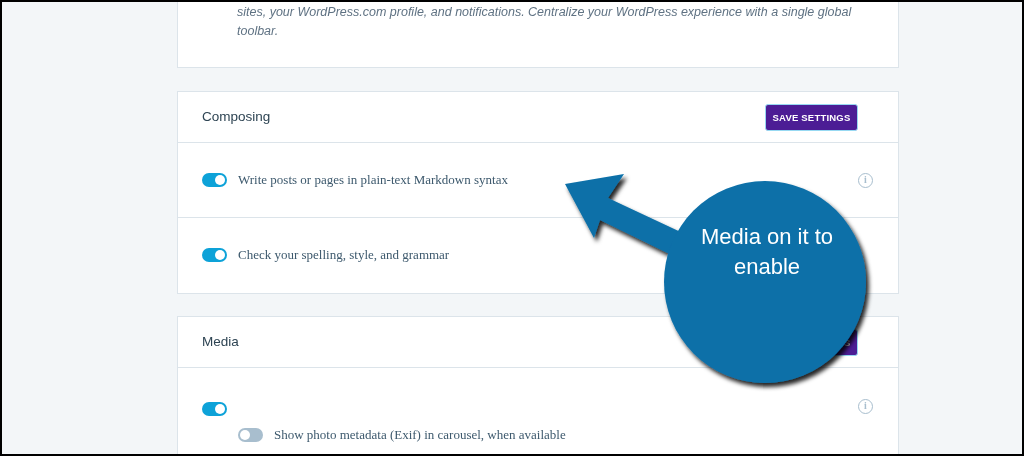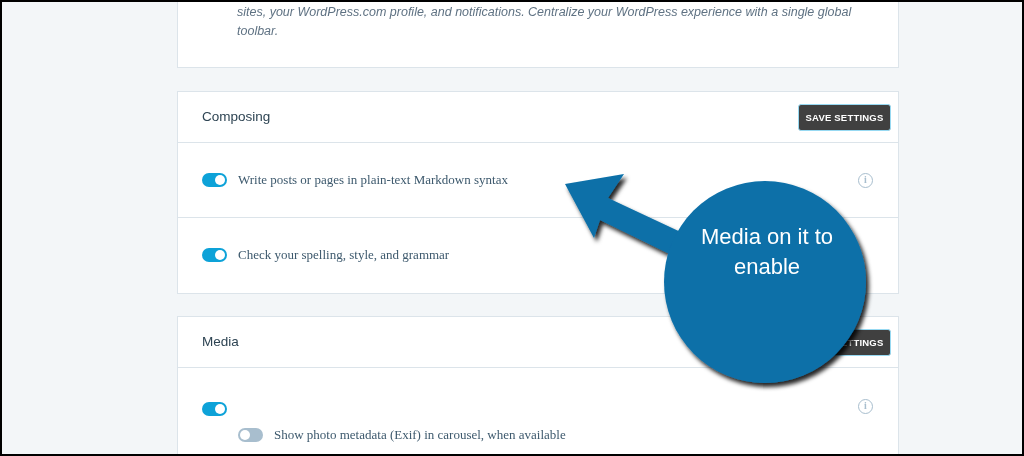--- a/index.html
+++ b/index.html
@@ -6,21 +6,21 @@
   html, body { width: 1024px; height: 456px; overflow: hidden; background: #000; }
   body { font-family: "DejaVu Sans", "Liberation Sans", sans-serif; position: relative; }
   .frame { position: absolute; left: 2px; top: 2px; width: 1020px; height: 452px; background: #f3f6f8; overflow: hidden; }
   .card { position: absolute; left: 175px; width: 722px; background: #fff; border: 1px solid #dce4ea; }
   .card-top { top: -10px; height: 76px; }
   .card-top .desc { position: absolute; left: 59px; top: 10px; width: 620px; font-style: italic; font-size: 12.5px; line-height: 19px; color: #5f7283; font-family: "Liberation Sans", sans-serif; }
   .card-composing { top: 89px; height: 203px; }
   .card-media { top: 314px; height: 160px; }
   .card-header { height: 51px; border-bottom: 1px solid #dce4ea; position: relative; }
   .card-header .title { position: absolute; left: 24px; top: 17px; font-size: 13.5px; color: #2e4453; font-family: "Liberation Sans", sans-serif; }
-  .save-btn { position: absolute; right: 7px; top: 12px; width: 93px; height: 27px; background: #404040; border: 1px solid #97d9f2; border-radius: 3px; color: #fff; font-size: 9.5px; font-weight: bold; font-family: "Liberation Sans", sans-serif; text-align: center; line-height: 25px; letter-spacing: 0.2px; }
+  .save-btn { position: absolute; right: 40px; top: 12px; width: 93px; height: 27px; background: #4c1d95; border: 1px solid #97d9f2; border-radius: 3px; color: #fff; font-size: 9.5px; font-weight: bold; font-family: "Liberation Sans", sans-serif; text-align: center; line-height: 25px; letter-spacing: 0.2px; }
   .row { position: relative; height: 75px; border-bottom: 1px solid #dce4ea; }
   .row:last-child { border-bottom: none; }
   .toggle { position: absolute; width: 25px; height: 14px; border-radius: 8px; background: #0da2d8; }
   .toggle::after { content: ""; position: absolute; right: 2px; top: 2px; width: 10px; height: 10px; border-radius: 50%; background: #fff; }
   .toggle.off { background: #a8bece; }
   .toggle.off::after { left: 2px; right: auto; }
   .row-label { position: absolute; font-size: 13px; color: #3d596d; font-family: Liberation Serif, serif; white-space: nowrap; }
   .info-icon { position: absolute; width: 15px; height: 15px; border: 1.3px solid #a8bece; border-radius: 50%; color: #a8bece; font-size: 10px; line-height: 12px; text-align: center; font-family: "Liberation Serif", serif; font-weight: bold; }
   .callout-svg { position: absolute; left: 0; top: 0; width: 1020px; height: 452px; pointer-events: none; }
   .callout-text { position: absolute; left: 680px; top: 220px; width: 170px; text-align: center; color: #fff; font-size: 22px; line-height: 30px; font-family: "Liberation Sans", sans-serif; }

